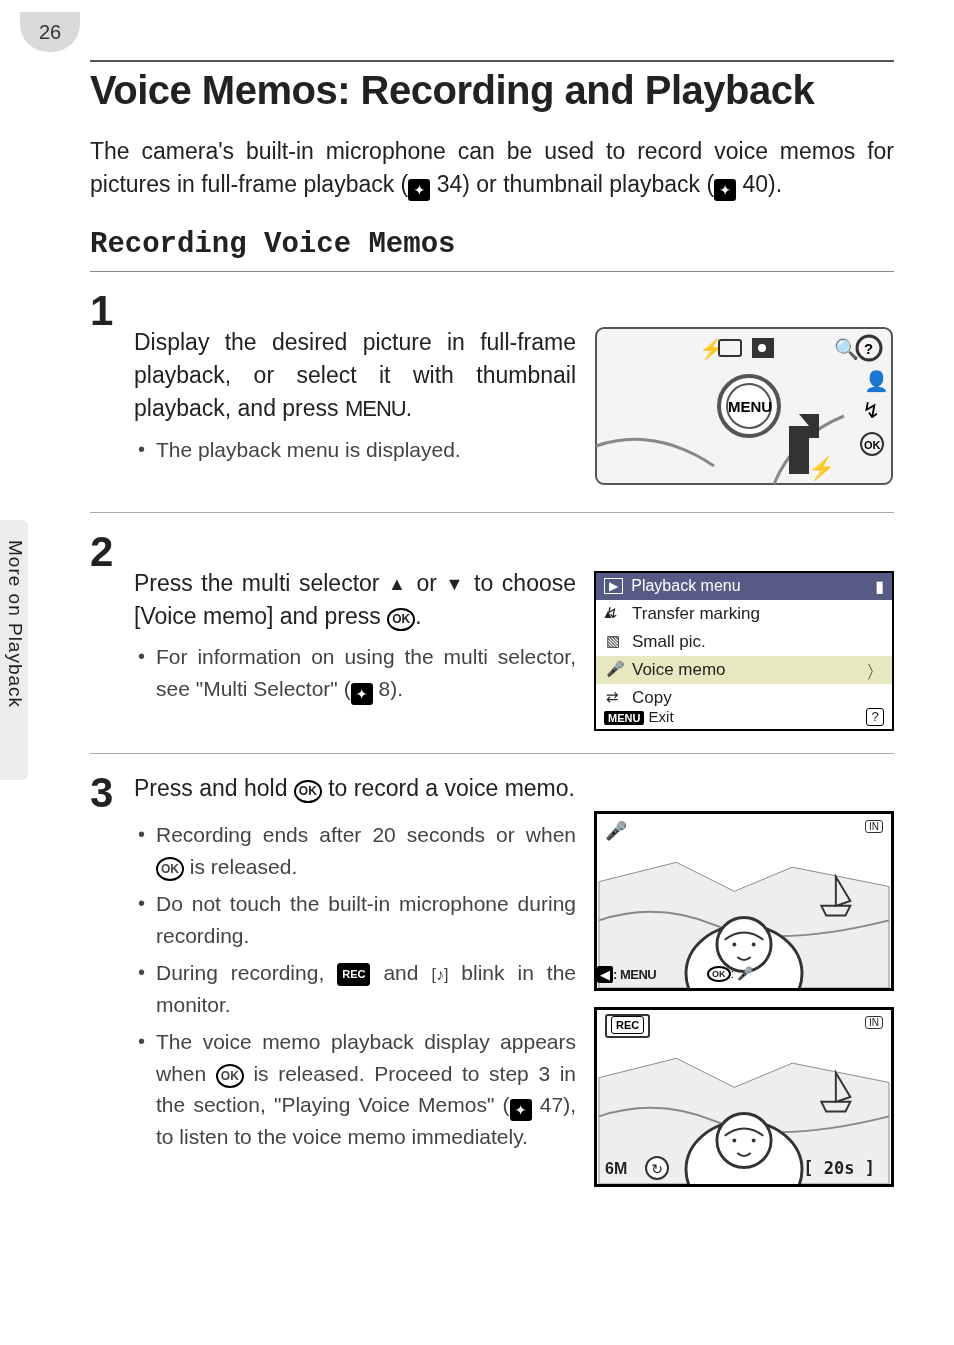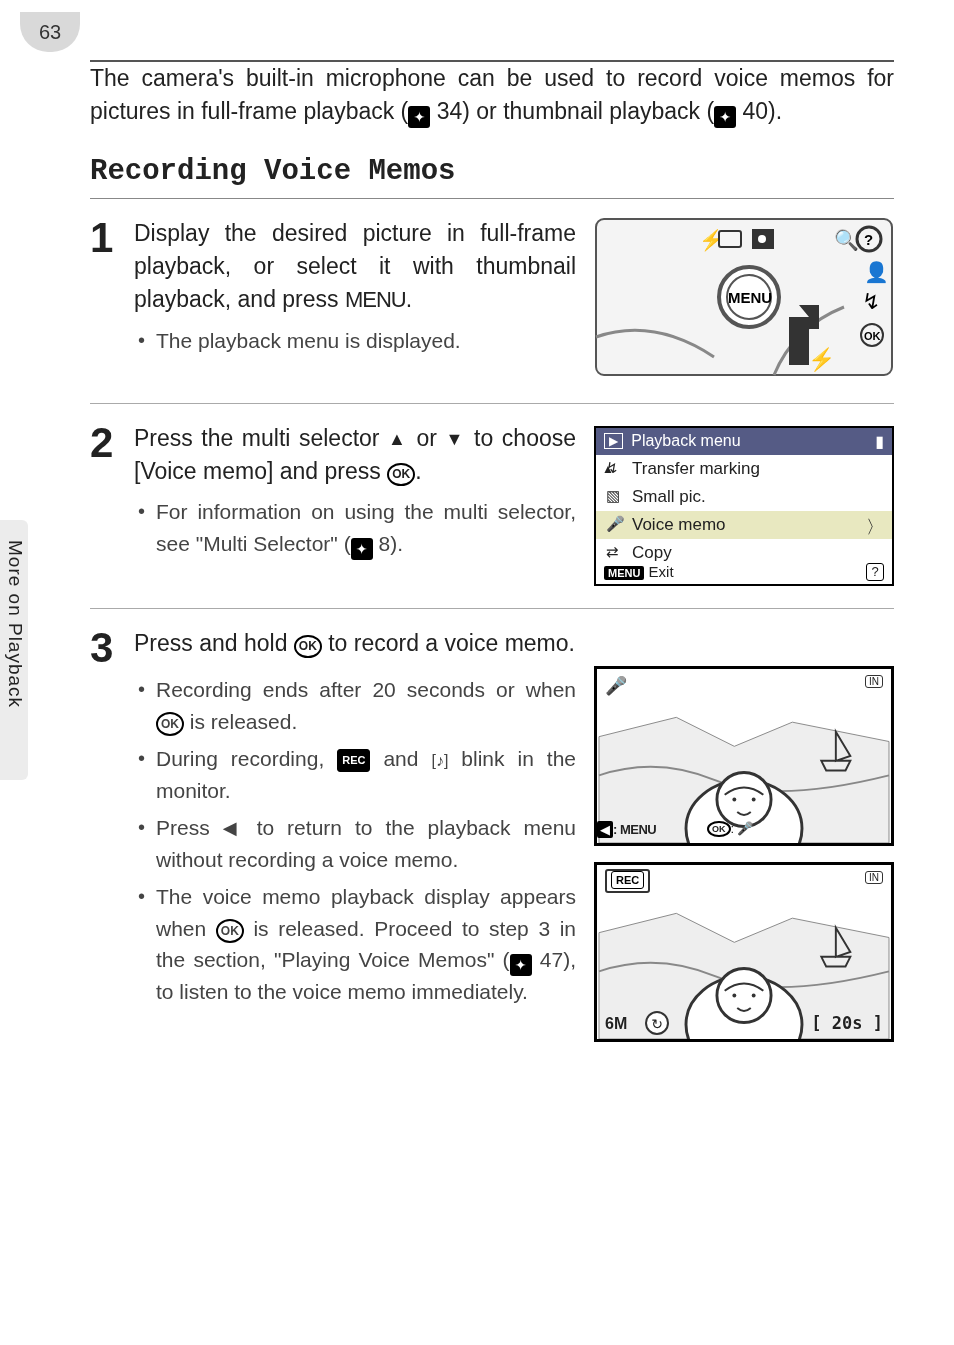--- a/index.html
+++ b/index.html
@@ -10,21 +10,21 @@
   .title { font-size: 40px; font-weight: 900; letter-spacing: -0.5px; margin-top: 6px; margin-bottom: 22px; font-family: Arial, sans-serif; }
   .intro { font-size: 23px; line-height: 1.45; text-align: justify; }
   .xref-icon { display:inline-block; width:22px; height:22px; background:#000; color:#fff; border-radius:3px; font-size:14px; text-align:center; line-height:22px; vertical-align:-3px; }
   .h2 { font-size: 29px; font-weight: 900; margin-top: 26px; margin-bottom: 0; font-family: Liberation Mono, monospace;}
   .h2-rule { border-top: 1px solid #888; margin-top: 10px; }
   .side-tab { position:absolute; left:0; top:520px; width:28px; height:260px; background:#ececec; border-radius:0 6px 6px 0;}
   .side-text { position:absolute; left:4px; top:540px; writing-mode: vertical-rl; font-size:19px; letter-spacing:1px;}
   .step { display:flex; margin-top:18px; }
   .step-num { font-size:42px; font-weight:800; width:44px; line-height:1; font-family:Arial,sans-serif;}
   .step-body { flex:1; }
-  .step-flex { display:flex; gap:18px; }
+  .step-flex { display:flex; gap:18px;margin-top:36px; }
   .step-text-col { flex:1; }
   .step-title { font-size:23px; line-height:1.45; text-align:justify; }
   .menu-glyph { font-family: Arial, sans-serif; font-weight:400; letter-spacing:-1px; font-size:22px;}
   .bullets { list-style:none; margin-top:8px; }
   .bullets li { position:relative; padding-left:22px; font-size:21px; line-height:1.5; text-align:justify; margin-bottom:6px; color:#444;}
   .bullets li::before { content:"•"; position:absolute; left:4px; top:0; font-size:20px;}
   .step-rule { border-top:1px solid #aaa; margin-top:22px;}
   .ok-circle { display:inline-block; border:2px solid #000; border-radius:50%; font-size:12px; padding:1px 3px; vertical-align:1px; font-weight:700;}
   .tri { font-size:18px; vertical-align:1px;}
   .rec-box { display:inline-block; border:1.5px solid #000; border-radius:3px; background:#000; color:#fff; font-size:11px; padding:2px 4px; vertical-align:2px; font-weight:700;}
@@ -45,23 +45,24 @@
 
   .photo-screen { height:180px; border:3px solid #000; position:relative; overflow:hidden; margin-bottom:16px; background:#fff;}
   .photo-screen svg { width:100%; height:100%; }
   .corner { position:absolute; font-size:14px;}
 </style>
 </head>
 <body>
 
 <div class="page">
 
-  <div class="page-num-tab">63</div>
+  <div class="page-num-tab">26</div>
 
   <div class="title-rule"></div>
+  <h1 class="title">Voice Memos: Recording and Playback</h1>
 
   <p class="intro">
     <span>The camera's built-in microphone can be used to record voice memos for pictures in full-frame playback (</span><span class="xref-icon">✦</span><span> 34) or thumbnail playback (</span><span class="xref-icon">✦</span><span> 40).</span>
   </p>
 
   <h2 class="h2">Recording Voice Memos</h2>
   <div class="h2-rule"></div>
 
   <div class="side-tab"></div>
   <div class="side-text">More on Playback</div>
@@ -151,22 +152,22 @@
   <div class="step">
     <div class="step-num">3</div>
     <div class="step-body">
       <p class="step-title">
         <span>Press and hold </span><span class="ok-circle">OK</span><span> to record a voice memo.</span>
       </p>
       <div class="step-flex" style="margin-top:6px;">
         <div class="step-text-col">
           <ul class="bullets">
             <li><span>Recording ends after 20 seconds or when </span><span class="ok-circle">OK</span><span> is released.</span></li>
+            <li>Do not touch the built-in microphone during recording.</li>
             <li><span>During recording, </span><span class="rec-box">REC</span><span> and </span><span class="note-box">[♪]</span><span> blink in the monitor.</span></li>
-            <li><span>Press </span><span class="tri">◀</span><span> to return to the playback menu without recording a voice memo.</span></li>
             <li><span>The voice memo playback display appears when </span><span class="ok-circle">OK</span><span> is released. Proceed to step 3 in the section, "Playing Voice Memos" (</span><span class="xref-icon">✦</span><span> 47), to listen to the voice memo immediately.</span></li>
           </ul>
         </div>
         <div class="illus">
 
           <div class="photo-screen">
             <svg viewBox="0 0 300 180">
               <rect width="300" height="180" fill="#fff"></rect>
               <path d="M0 70 L80 50 L140 80 L200 55 L300 75 L300 180 L0 180 Z" fill="#eee" stroke="#888"></path>
               <path d="M0 110 Q 60 90 120 115 T 300 110" fill="none" stroke="#888" stroke-width="2"></path>
@@ -204,20 +205,20 @@
               <path d="M230 95 L260 95 L255 105 L235 105 Z M245 95 L245 65 L260 90 Z" fill="none" stroke="#333" stroke-width="2"></path>
             </svg>
             <span class="corner" style="top:6px; left:8px;">
               <span style="border:2px solid #333; padding:2px 4px; border-radius:3px;"><span class="rec-box" style="background:#fff;color:#000;border:1.5px solid #000;">REC</span></span>
             </span>
             <span class="corner" style="top:6px; right:8px; border:1.5px solid #333; border-radius:3px; padding:0 3px; font-size:10px;">IN</span>
             <span class="corner" style="bottom:6px; left:8px; font-size:16px; font-weight:700; text-shadow:0 0 2px #fff;">6M</span>
             <span class="corner" style="bottom:4px; left:48px;">
               <span style="display:inline-block;border:2px solid #333;border-radius:50%;width:24px;height:24px;text-align:center;line-height:22px;background:#fff;">↻</span>
             </span>
-            <span class="corner" style="bottom:6px; right:8px; font-size:17px; font-weight:700; text-shadow:0 0 2px #fff; font-family:monospace;">[ 20s ]</span>
+            <span class="corner" style="bottom:6px; right:16px; font-size:17px; font-weight:700; text-shadow:0 0 2px #fff; font-family:monospace;">[ 20s ]</span>
           </div>
         </div>
       </div>
     </div>
   </div>
 
 </div>
 
 </body></html>

